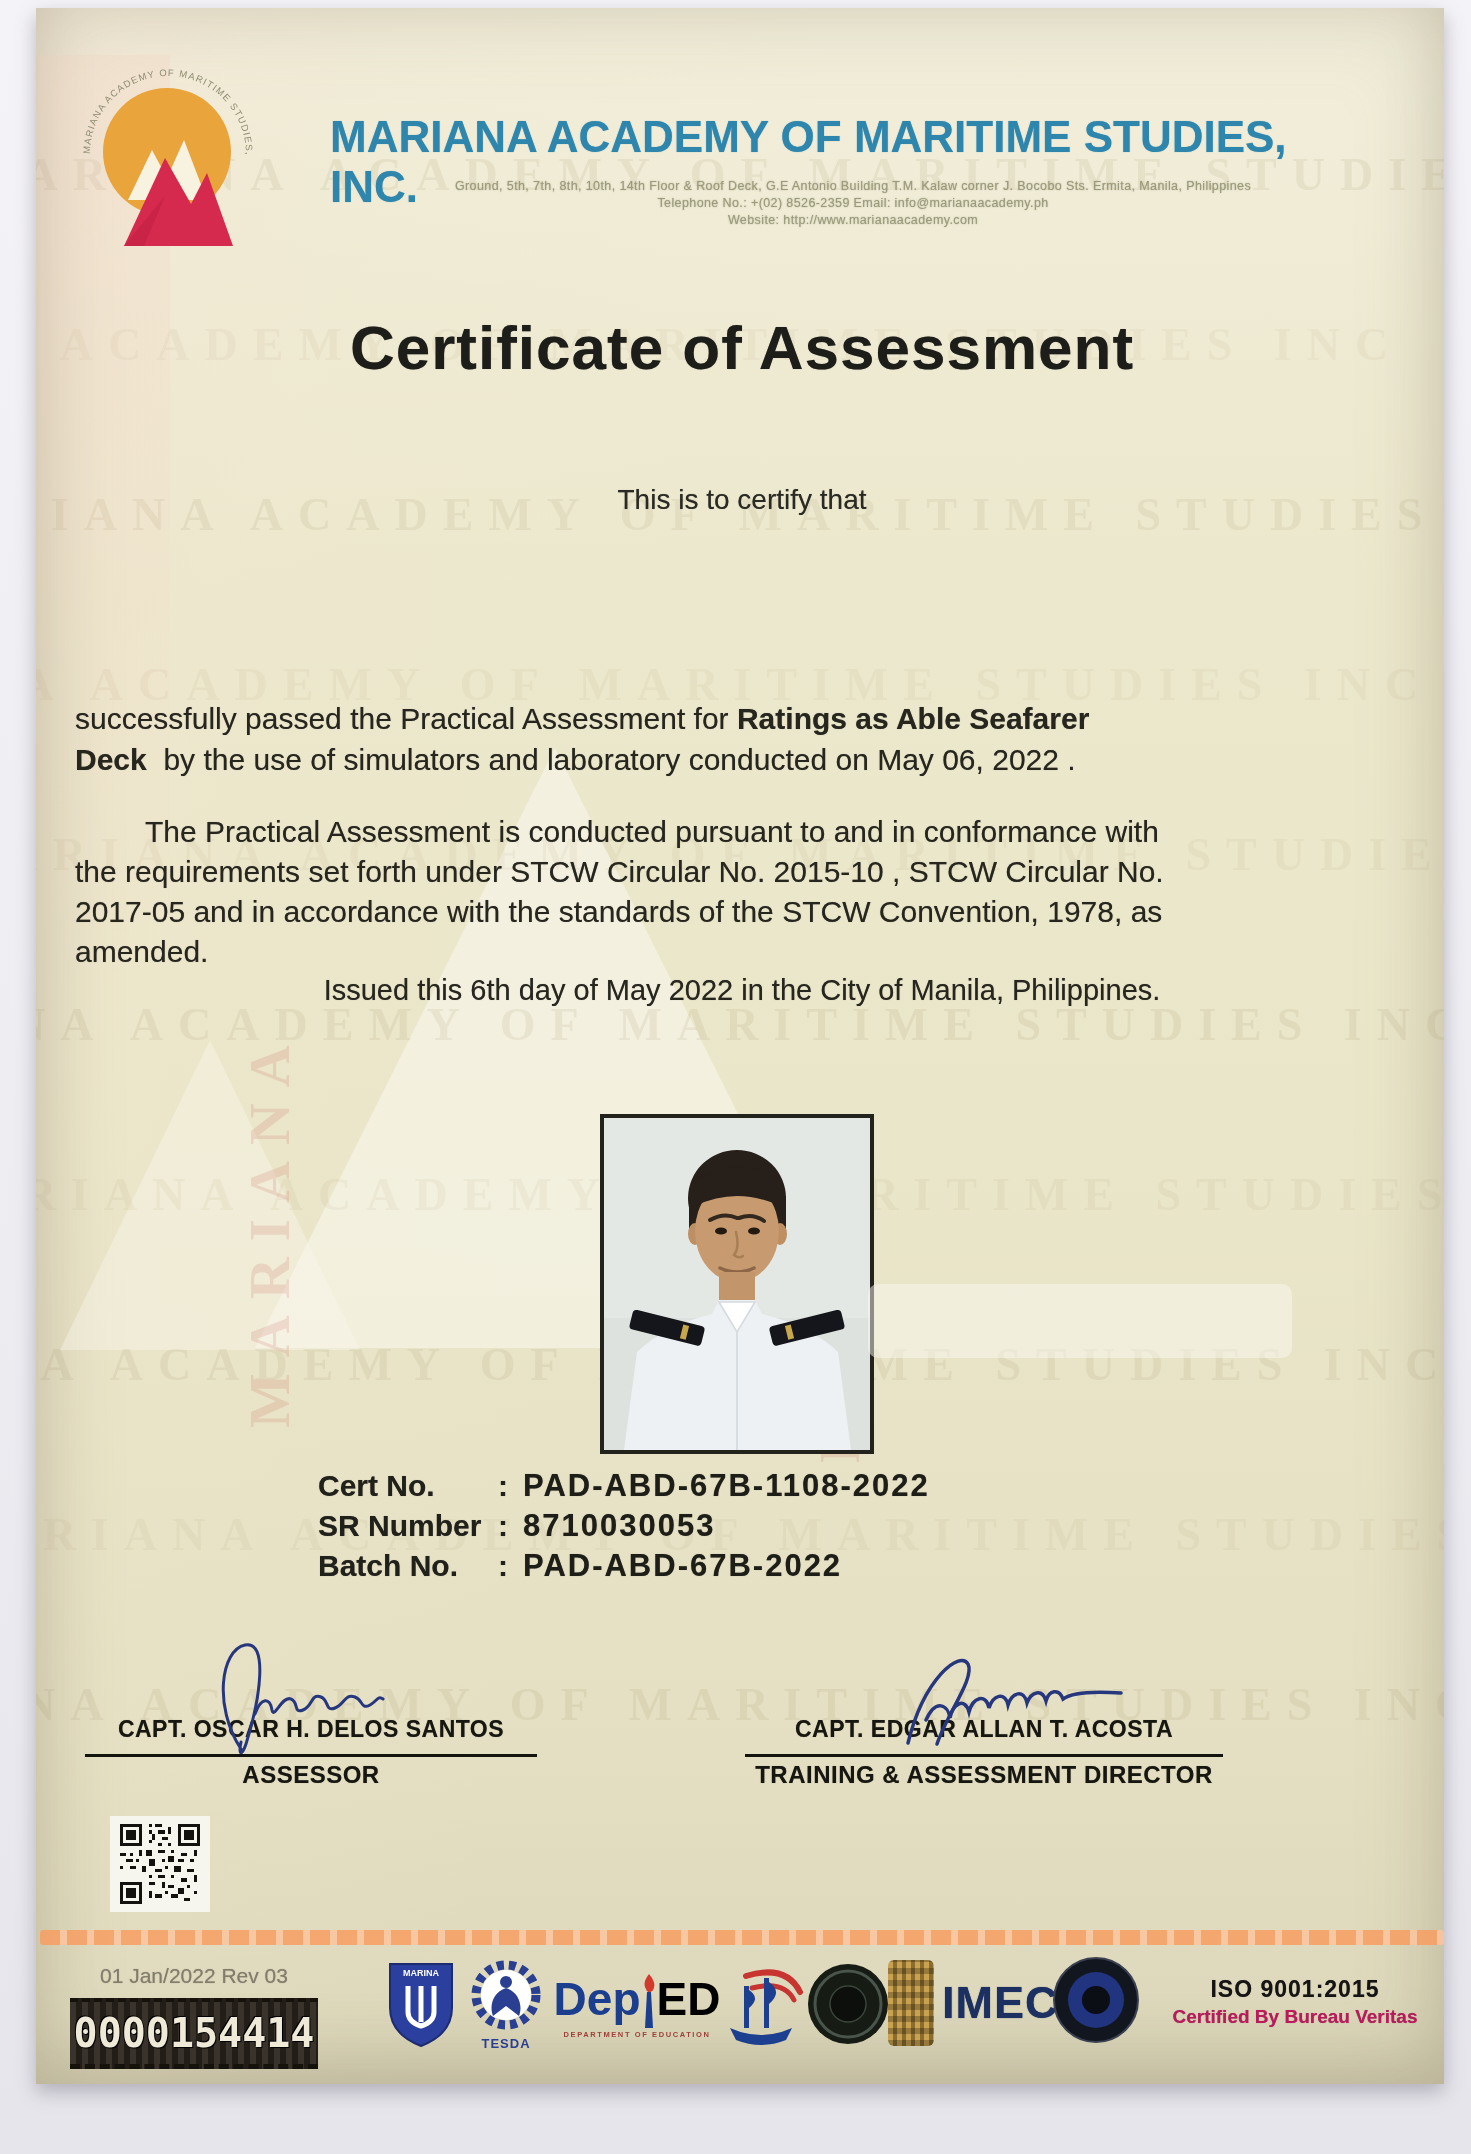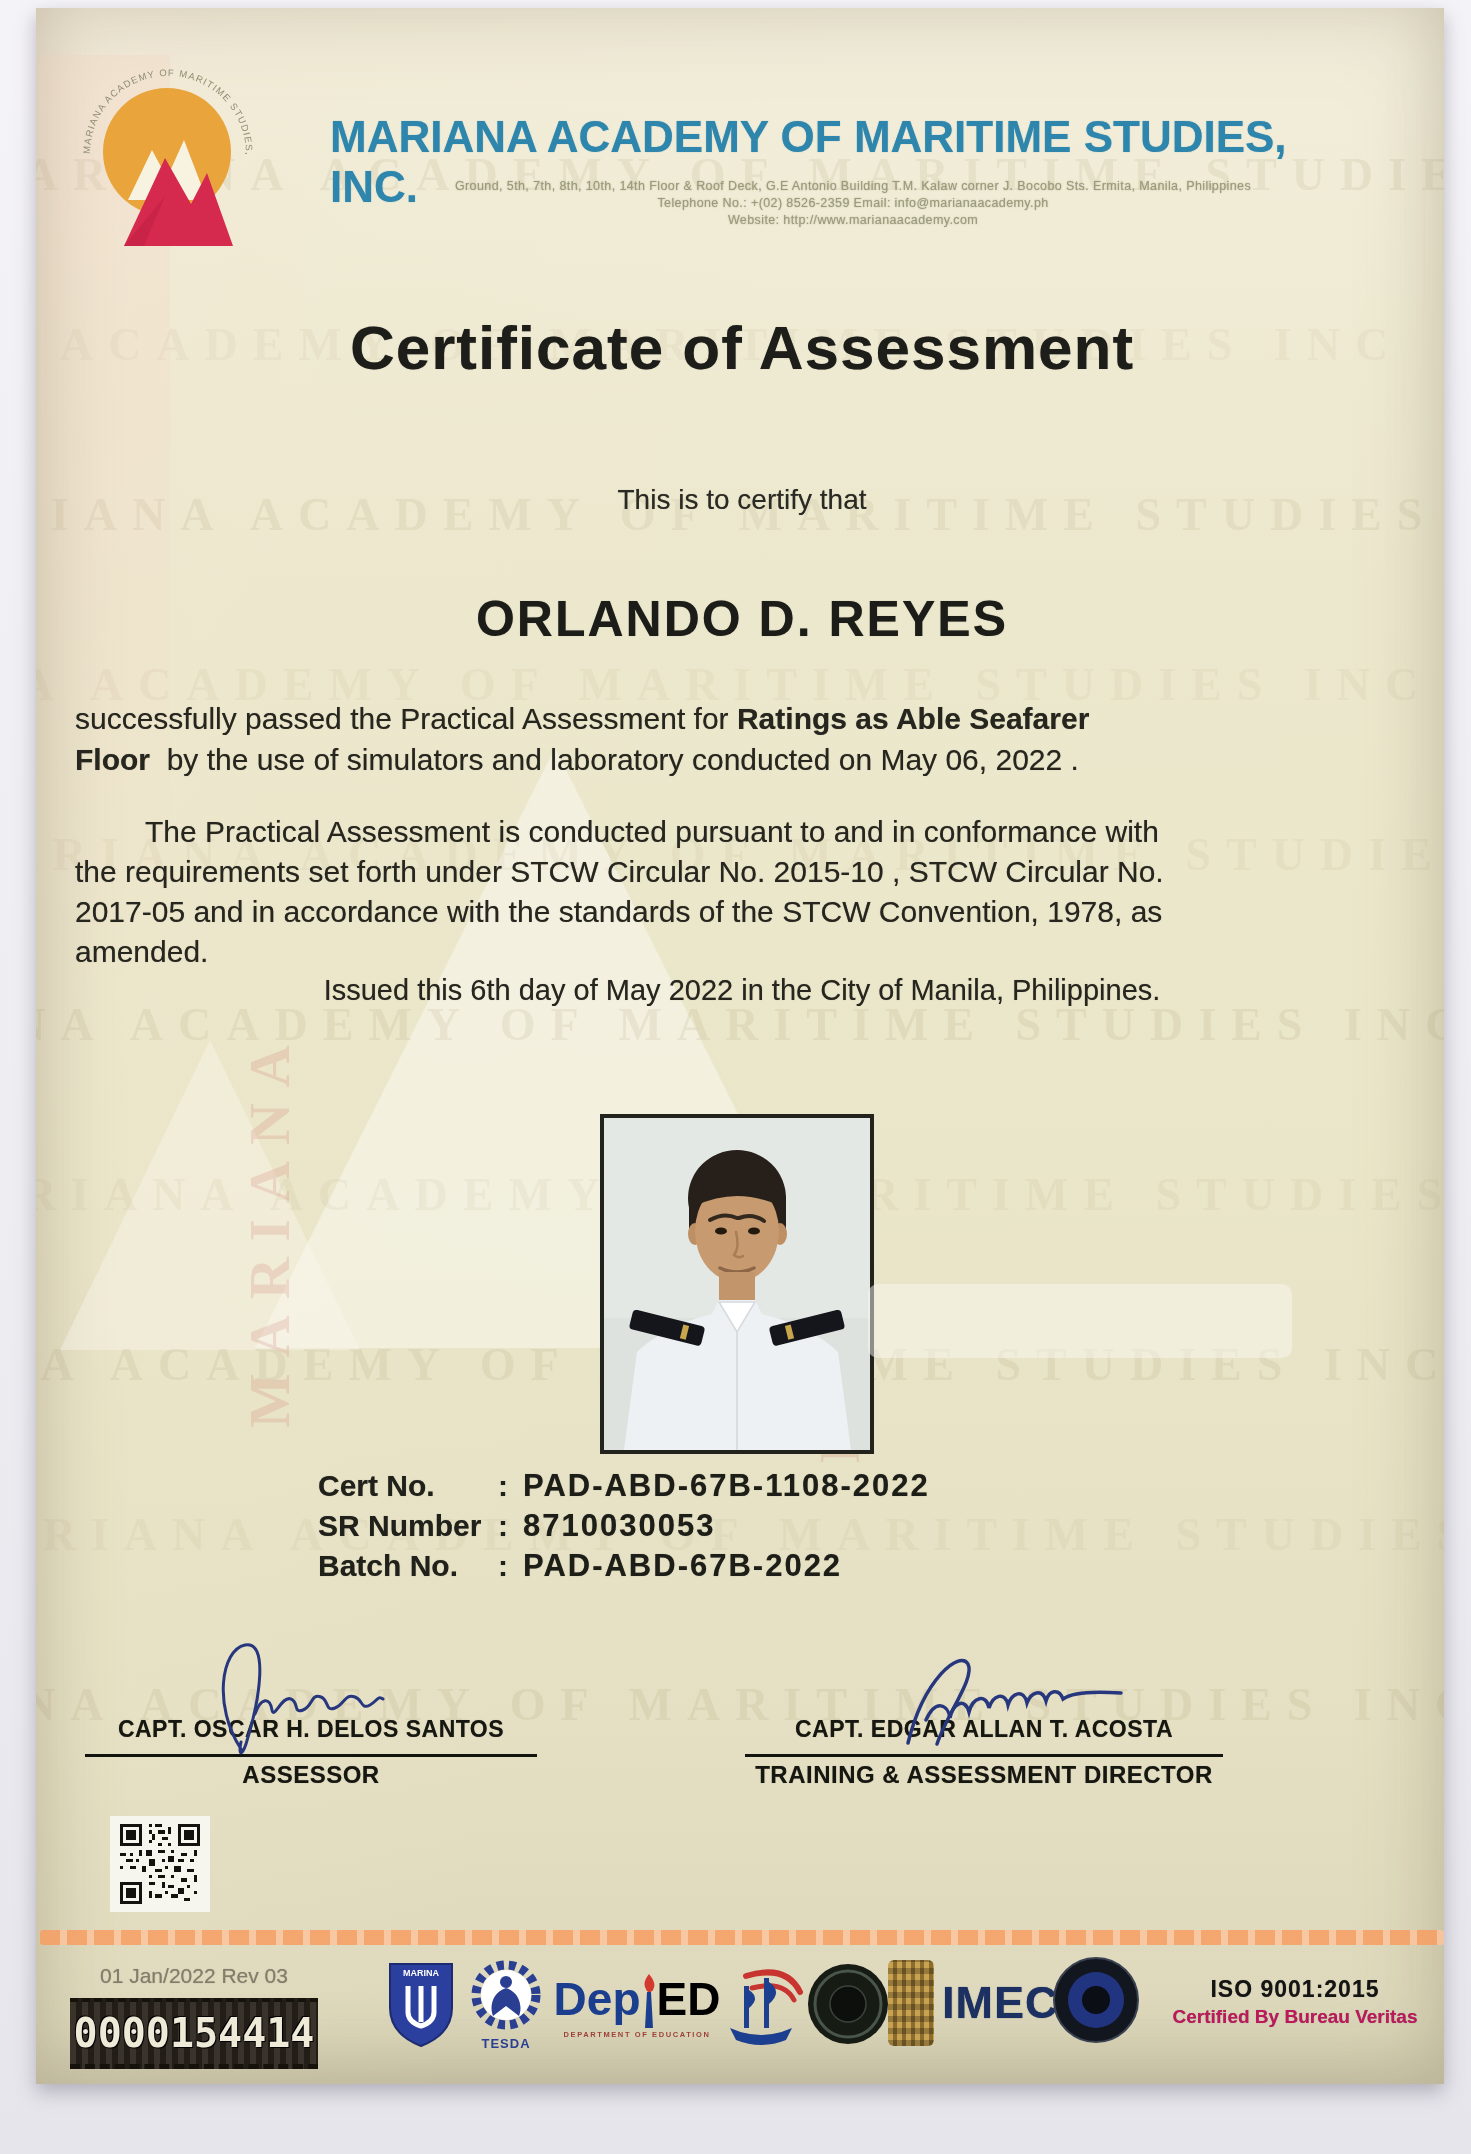--- a/index.html
+++ b/index.html
@@ -162,25 +162,24 @@
     </svg>
     <div class="academy-name">MARIANA ACADEMY OF MARITIME STUDIES, INC.</div>
     <div class="address">
       <div>Ground, 5th, 7th, 8th, 10th, 14th Floor &amp; Roof Deck, G.E Antonio Building T.M. Kalaw corner J. Bocobo Sts. Ermita, Manila, Philippines</div>
       <div>Telephone No.: +(02) 8526-2359    Email: info@marianaacademy.ph</div>
       <div>Website: http://www.marianaacademy.com</div>
     </div>
 
     <div class="cert-title soft">Certificate of Assessment</div>
     <div class="certify-line soft">This is to certify that</div>
-    <div class="recipient soft">ORLANDO D. REYES</div>
 
     <div class="para p1 soft">
       <div><span>successfully passed the Practical Assessment for </span><span class="b">Ratings as Able Seafarer</span></div>
-      <div><span class="b">Floor</span><span>  by the use of simulators and laboratory conducted on May 06, 2022 .</span></div>
+      <div><span class="b">Deck</span><span>  by the use of simulators and laboratory conducted on May 06, 2022 .</span></div>
     </div>
     <div class="para p2 soft">
       <div class="line1">The Practical Assessment  is conducted pursuant to and in conformance with</div>
       <div>the requirements set forth under STCW Circular No. 2015-10 , STCW  Circular  No.</div>
       <div>2017-05 and in accordance with the standards of the  STCW Convention, 1978, as</div>
       <div>amended.</div>
     </div>
     <div class="issued-line soft">Issued this 6th day of May 2022 in the City of Manila, Philippines.</div>
 
     <div class="photo">

